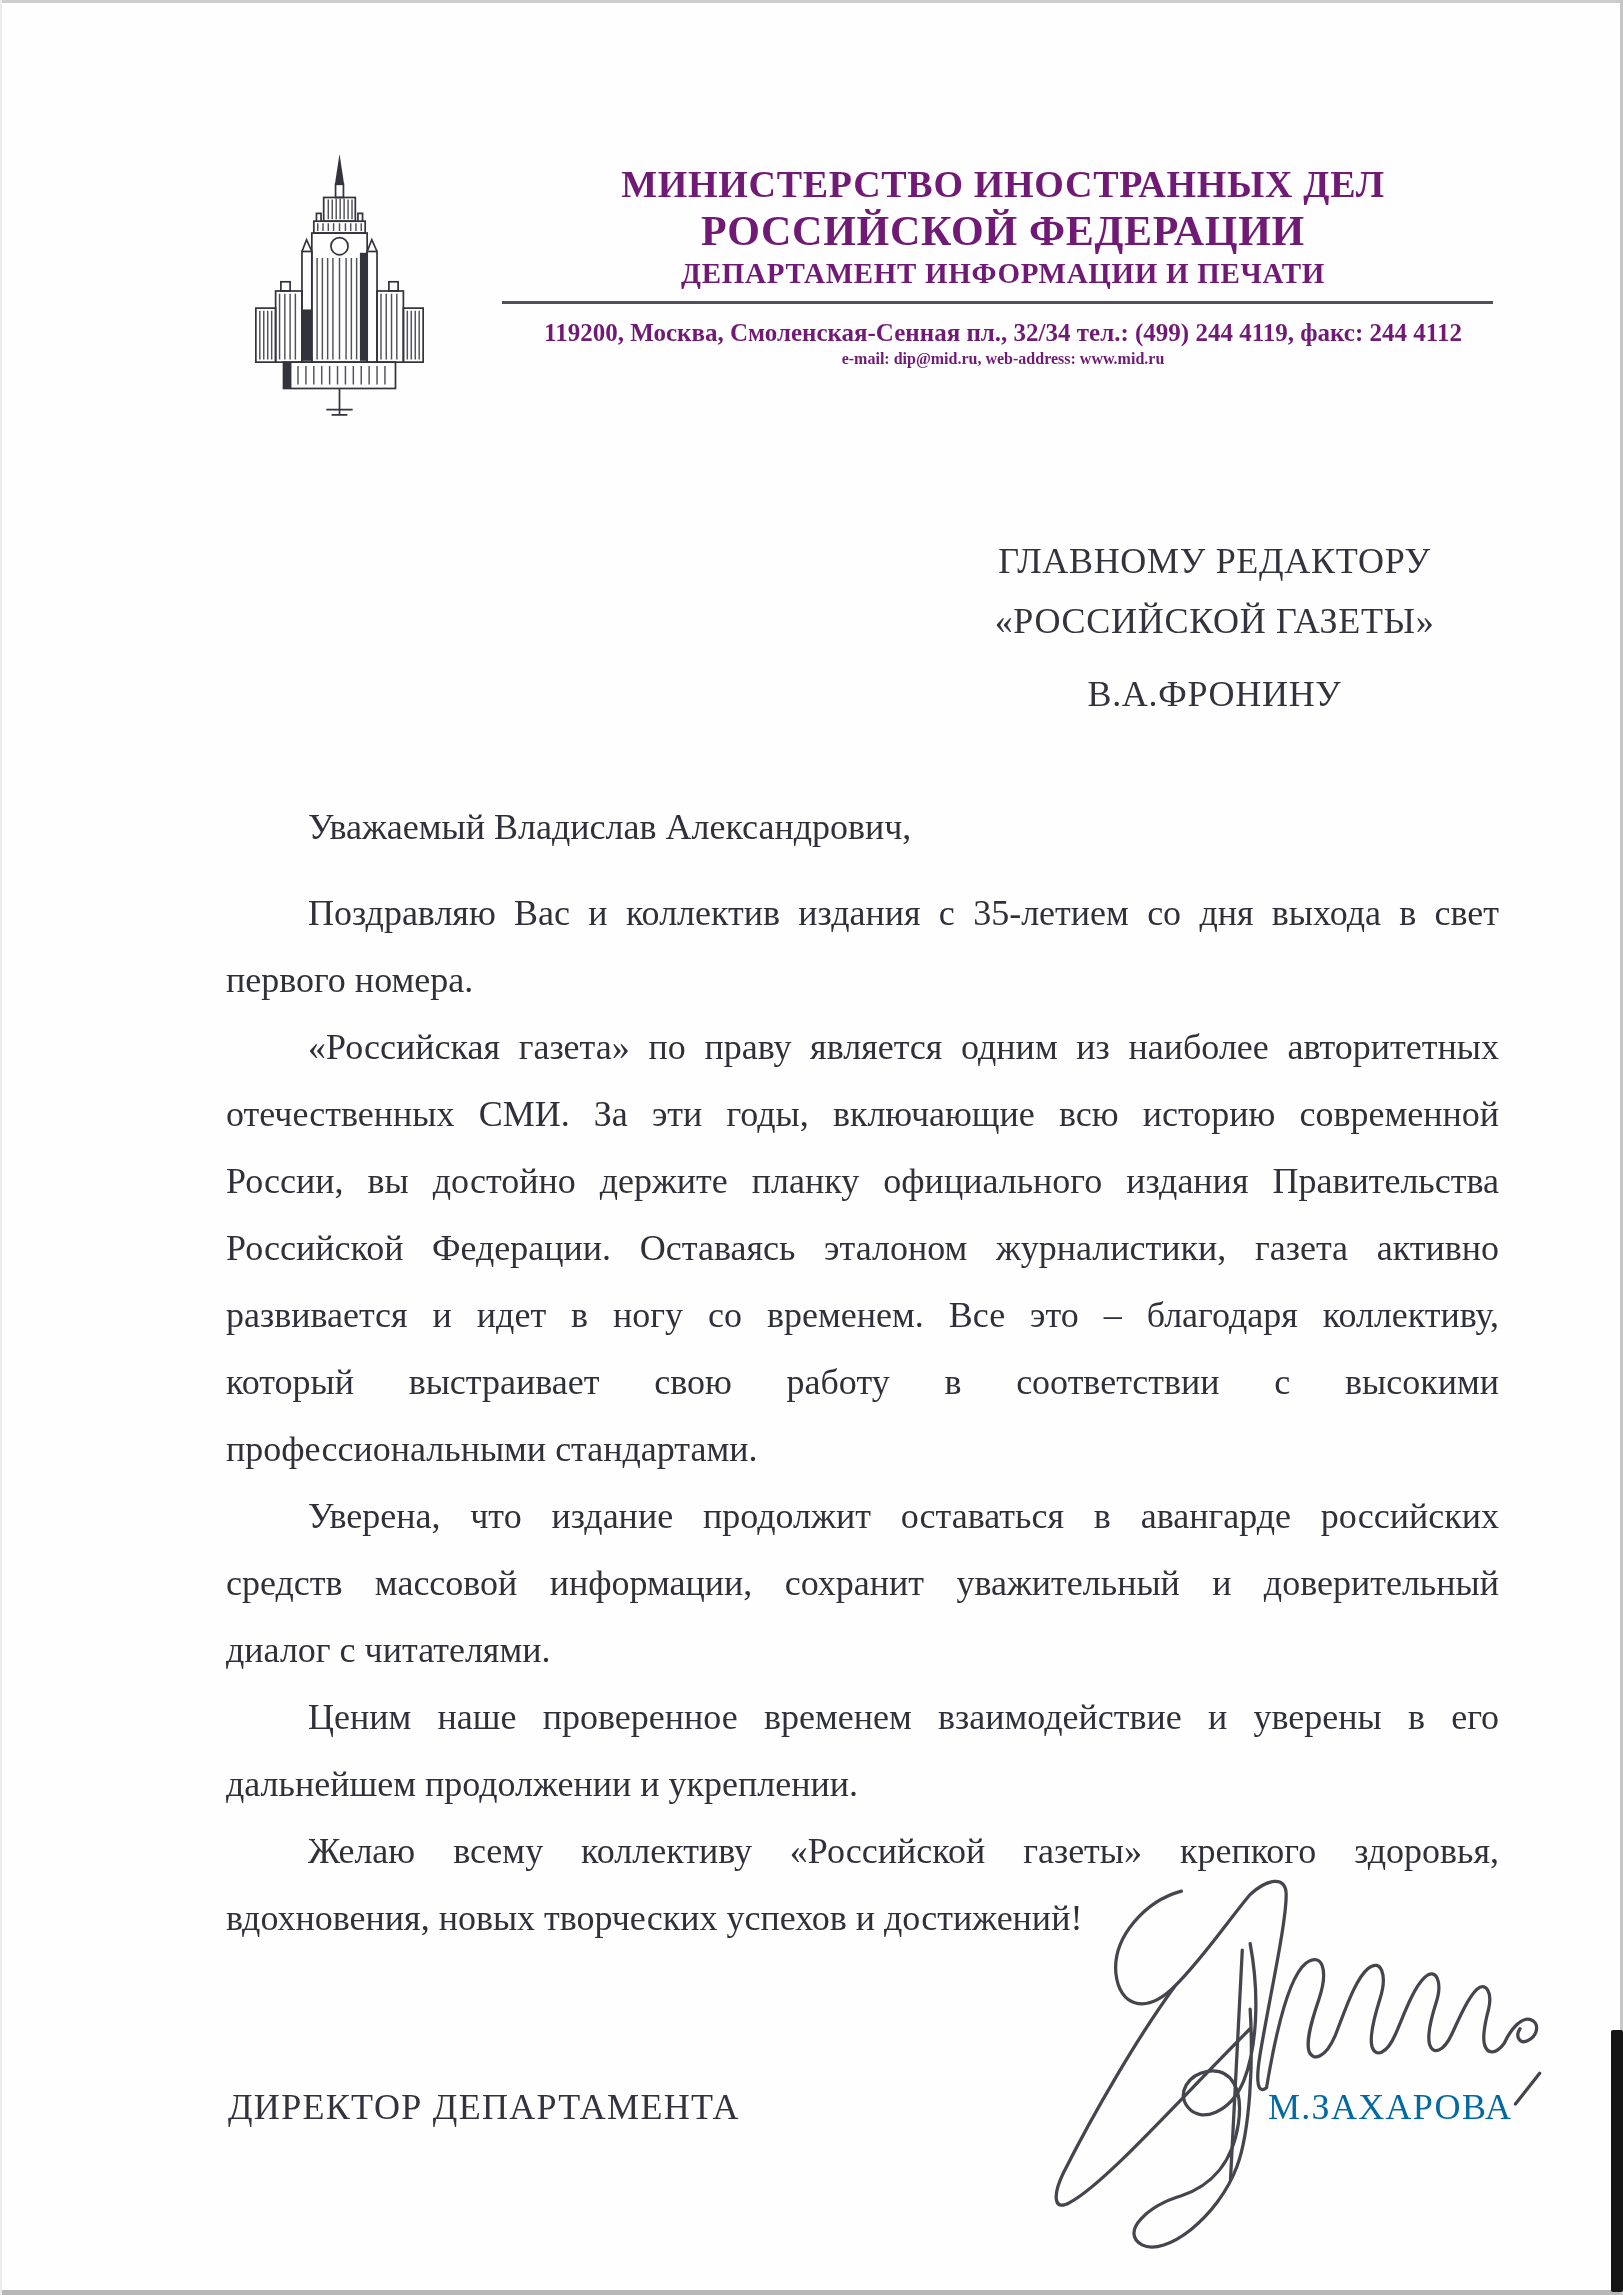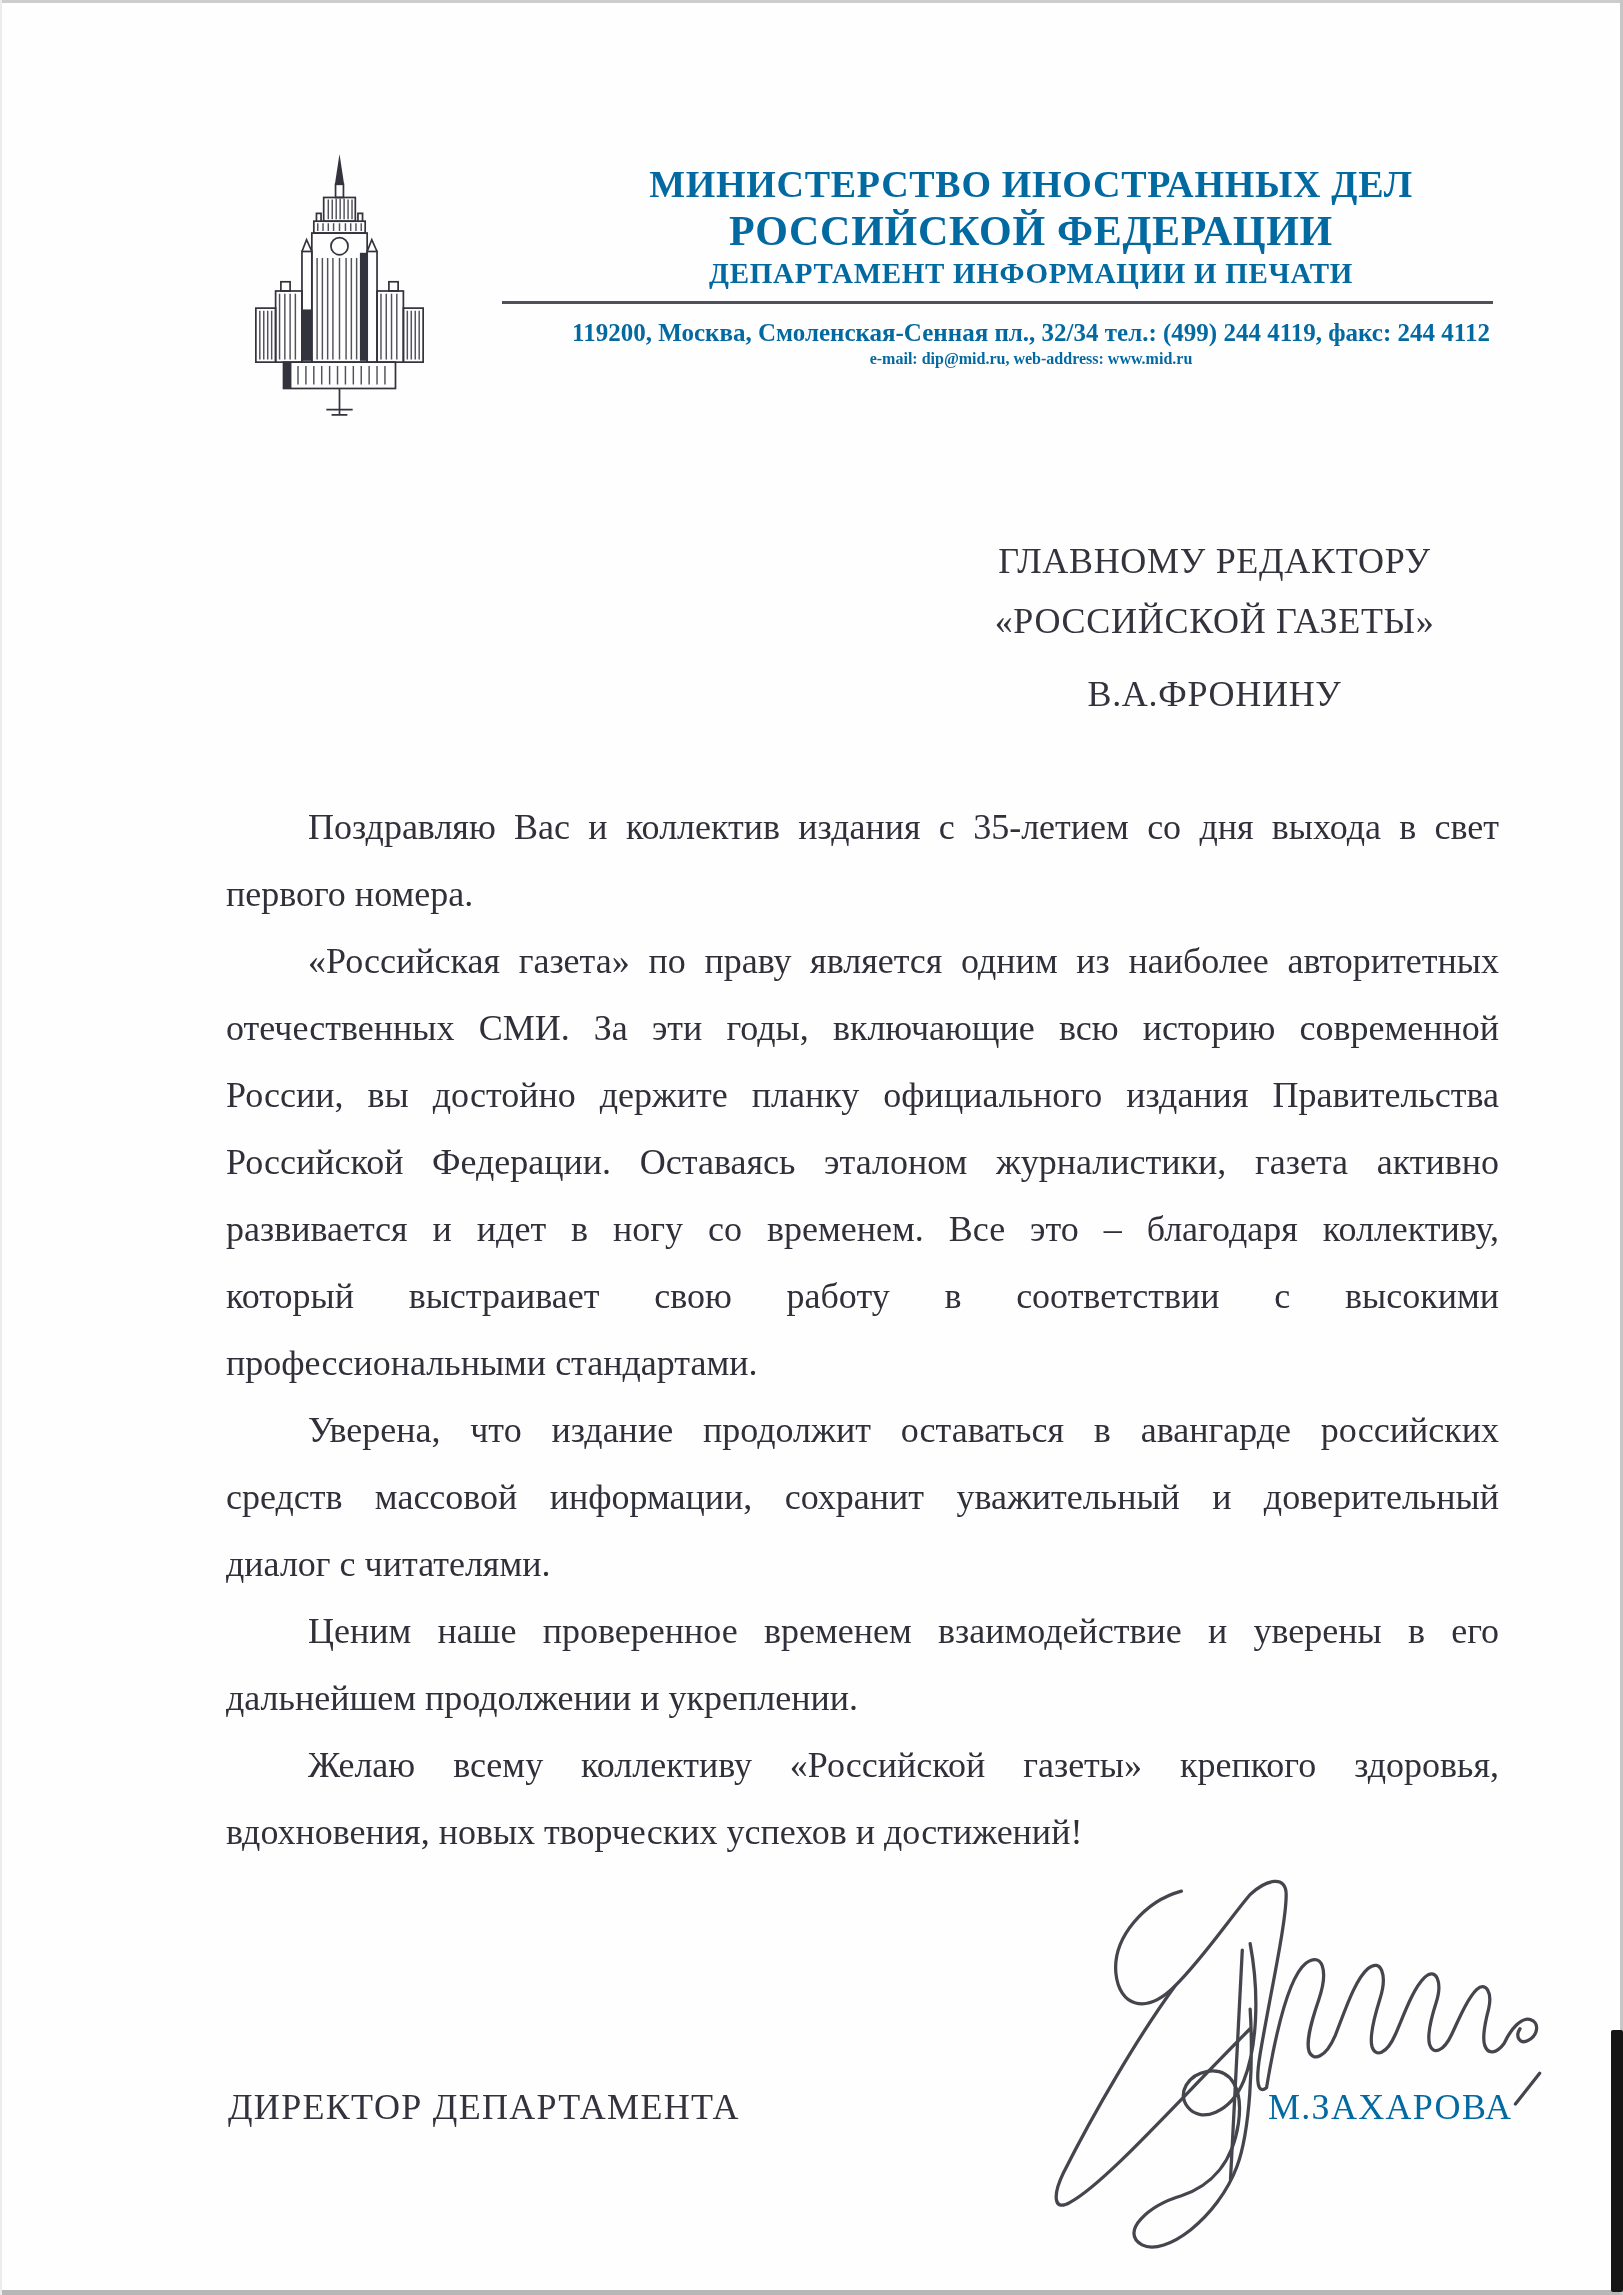--- a/index.html
+++ b/index.html
@@ -13,21 +13,21 @@
   }
   
   .edge-top{position:absolute;left:0;top:0;width:1623px;height:2.6px;background:#cdcdcd;}
   .edge-bottom{position:absolute;left:0;top:2290px;width:1623px;height:5.2px;background:#b7b7b7;}
   .edge-right{position:absolute;left:1620px;top:0;width:2.6px;height:2295px;background:#c6c6c6;}
   .edge-right-dark{position:absolute;left:1611px;top:2030px;width:12.4px;height:262px;background:#151515;border-radius:2px;}
   .edge-left{position:absolute;left:0;top:0;width:2px;height:2295px;background:#ececec;}
 
   .emblem{position:absolute;left:244px;top:152px;width:191px;height:278px;}
 
-  .header-line{position:absolute;left:532px;width:998px;text-align:center;font-weight:bold;color:#0369a1;}
+  .header-line{position:absolute;left:504px;width:998px;text-align:center;font-weight:bold;color:#701a75;}
   .ministry1{top:162px;font-size:38px;letter-spacing:0.7px;}
   .ministry2{top:207px;font-size:42px;letter-spacing:0.7px;}
   .department{top:257px;font-size:29px;letter-spacing:0.7px;}
   .rule{position:absolute;left:502px;top:301px;width:991px;height:3.3px;background:#50505a;}
   .addr{top:319px;font-size:25px;letter-spacing:0;}
   .mail{top:350px;font-size:16px;}
 
   .addressee{position:absolute;left:920px;width:589px;text-align:center;font-size:36px;color:#33333d;letter-spacing:0.7px;}
   .adr1{top:540px;}
   .adr2{top:600px;}
@@ -109,20 +109,21 @@
   <div class="header-line department">ДЕПАРТАМЕНТ ИНФОРМАЦИИ И ПЕЧАТИ</div>
   <div class="rule"></div>
   <div class="header-line addr">119200, Москва, Смоленская-Сенная пл., 32/34 тел.: (499) 244 4119, факс: 244 4112</div>
   <div class="header-line mail">e-mail: dip@mid.ru, web-address: www.mid.ru</div>
 
   <div class="addressee adr1">ГЛАВНОМУ РЕДАКТОРУ</div>
   <div class="addressee adr2">«РОССИЙСКОЙ ГАЗЕТЫ»</div>
   <div class="addressee adr3">В.А.ФРОНИНУ</div>
 
   <div class="body-block">
+    <div class="bline first last salutation">Уважаемый Владислав Александрович,</div>
     <div>
         <div class="bline first">Поздравляю Вас и коллектив издания с 35-летием со дня выхода в свет</div>
         <div class="bline last">первого номера.</div>
         <div class="bline first">«Российская газета» по праву является одним из наиболее авторитетных</div>
         <div class="bline">отечественных СМИ. За эти годы, включающие всю историю современной</div>
         <div class="bline">России, вы достойно держите планку официального издания Правительства</div>
         <div class="bline">Российской Федерации. Оставаясь эталоном журналистики, газета активно</div>
         <div class="bline">развивается и идет в ногу со временем. Все это – благодаря коллективу,</div>
         <div class="bline">который выстраивает свою работу в соответствии с высокими</div>
         <div class="bline last">профессиональными стандартами.</div>

